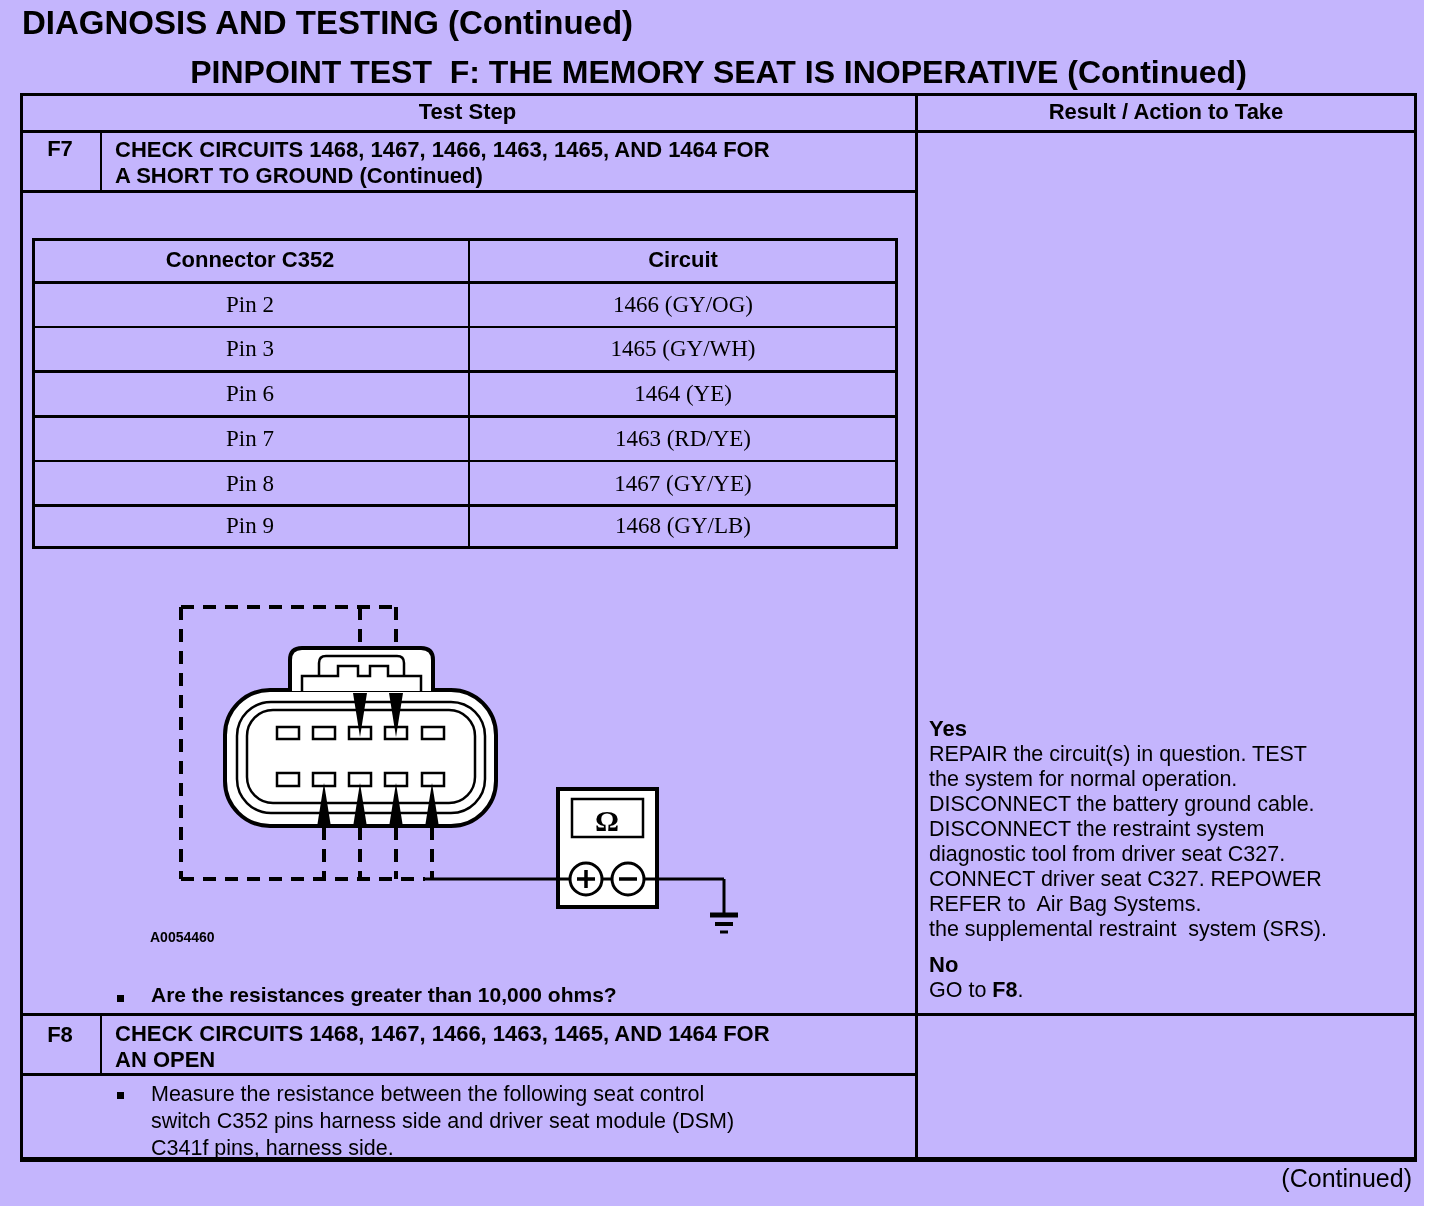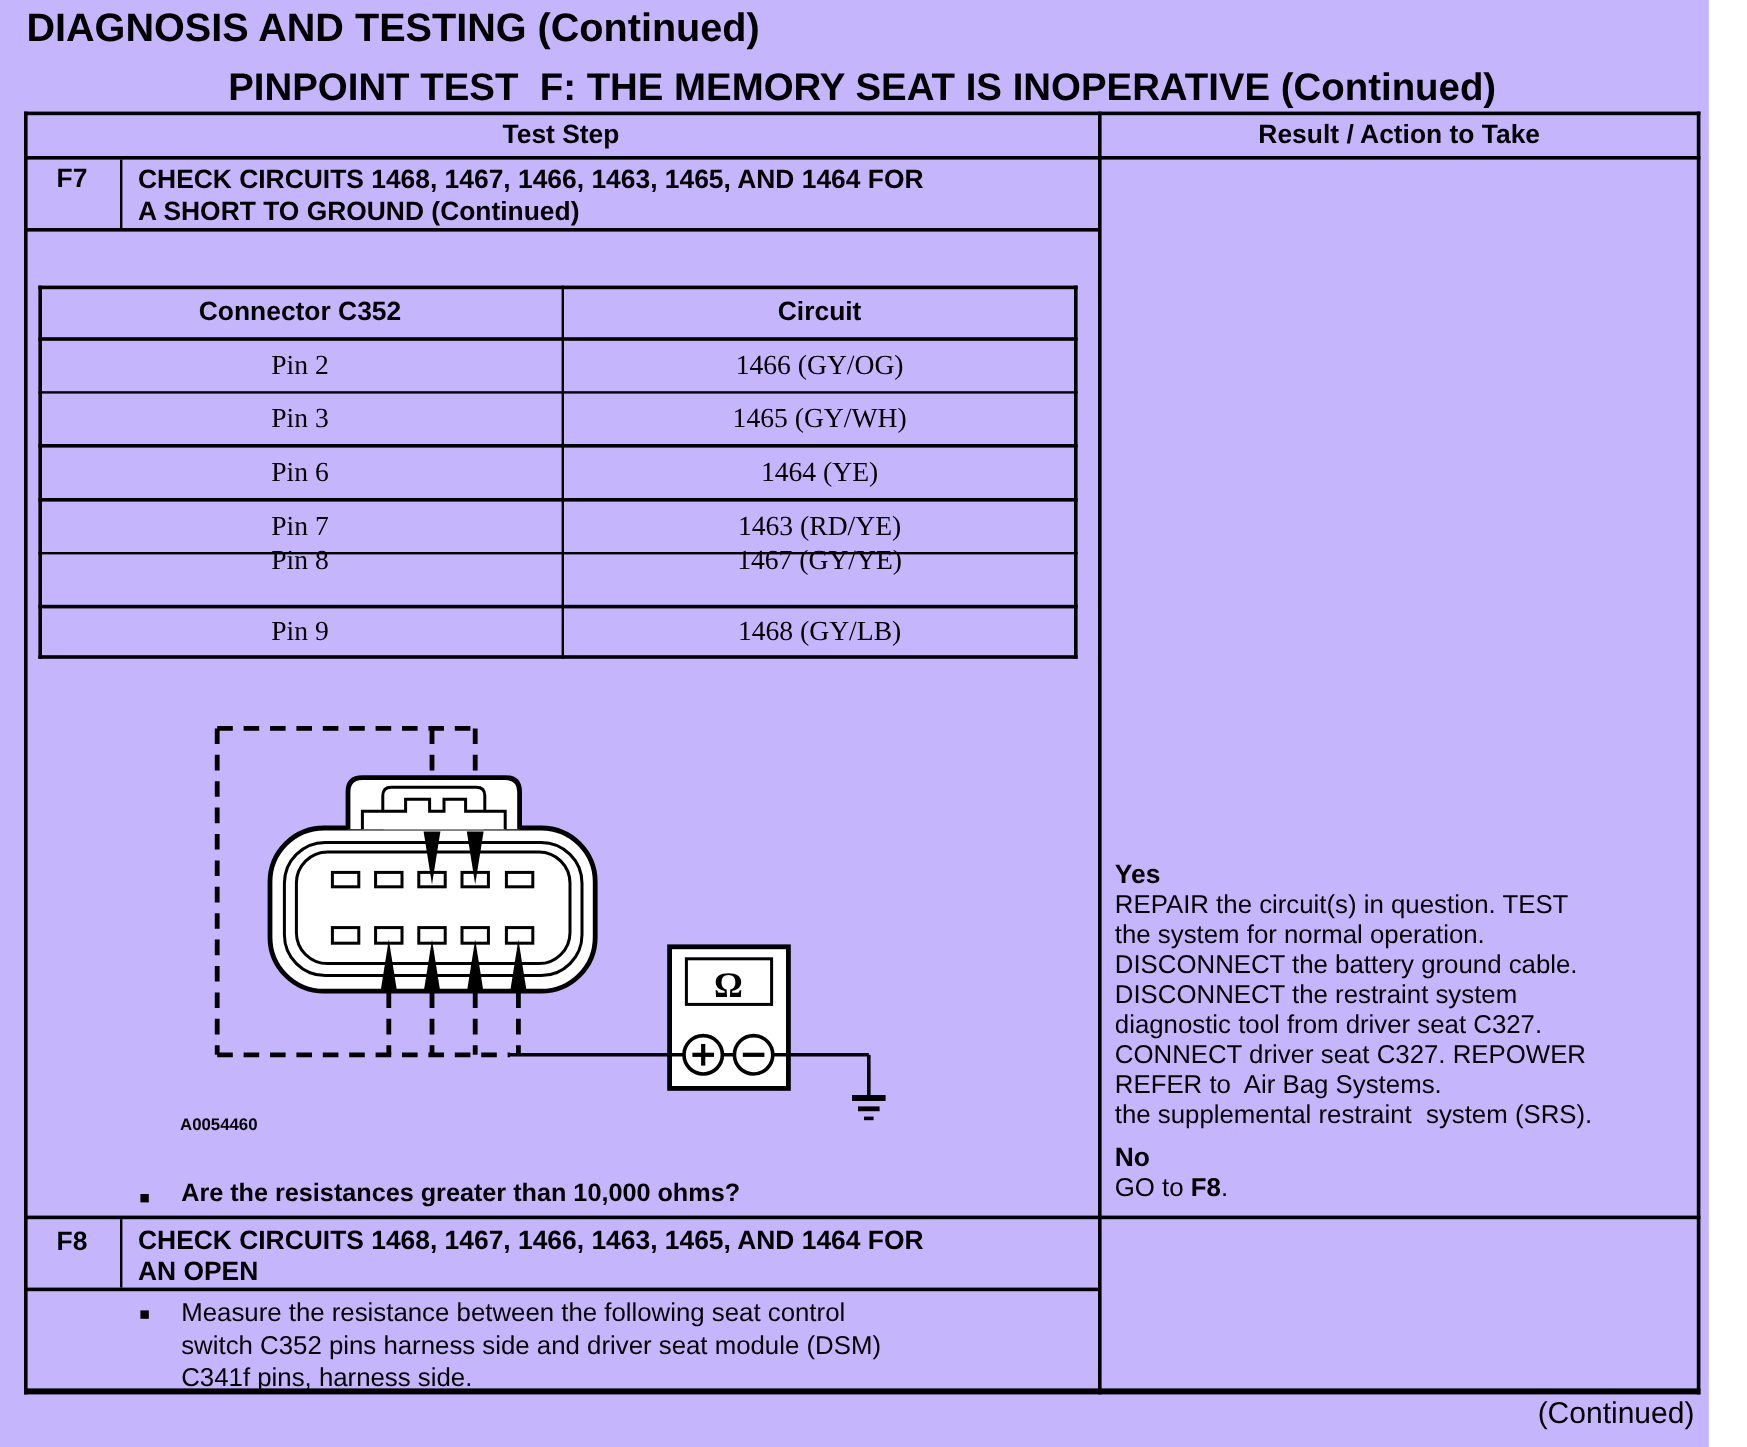--- a/index.html
+++ b/index.html
@@ -94,21 +94,21 @@
         <div class="it-c2 it-data">1465 (GY/WH)</div>
       </div>
       <div class="it-row" style="top:135px;height:42px;">
         <div class="it-c1 it-data">Pin 6</div>
         <div class="it-c2 it-data">1464 (YE)</div>
       </div>
       <div class="it-row" style="top:180px;height:42px;">
         <div class="it-c1 it-data">Pin 7</div>
         <div class="it-c2 it-data">1463 (RD/YE)</div>
       </div>
-      <div class="it-row" style="top:208px;height:42px;">
+      <div class="it-row" style="top:225px;height:42px;">
         <div class="it-c1 it-data">Pin 8</div>
         <div class="it-c2 it-data">1467 (GY/YE)</div>
       </div>
       <div class="it-row" style="top:268px;height:40px;">
         <div class="it-c1 it-data">Pin 9</div>
         <div class="it-c2 it-data">1468 (GY/LB)</div>
       </div>
     </div>
 
     <div class="abs bullet" style="left:97px;top:902px;"></div>

